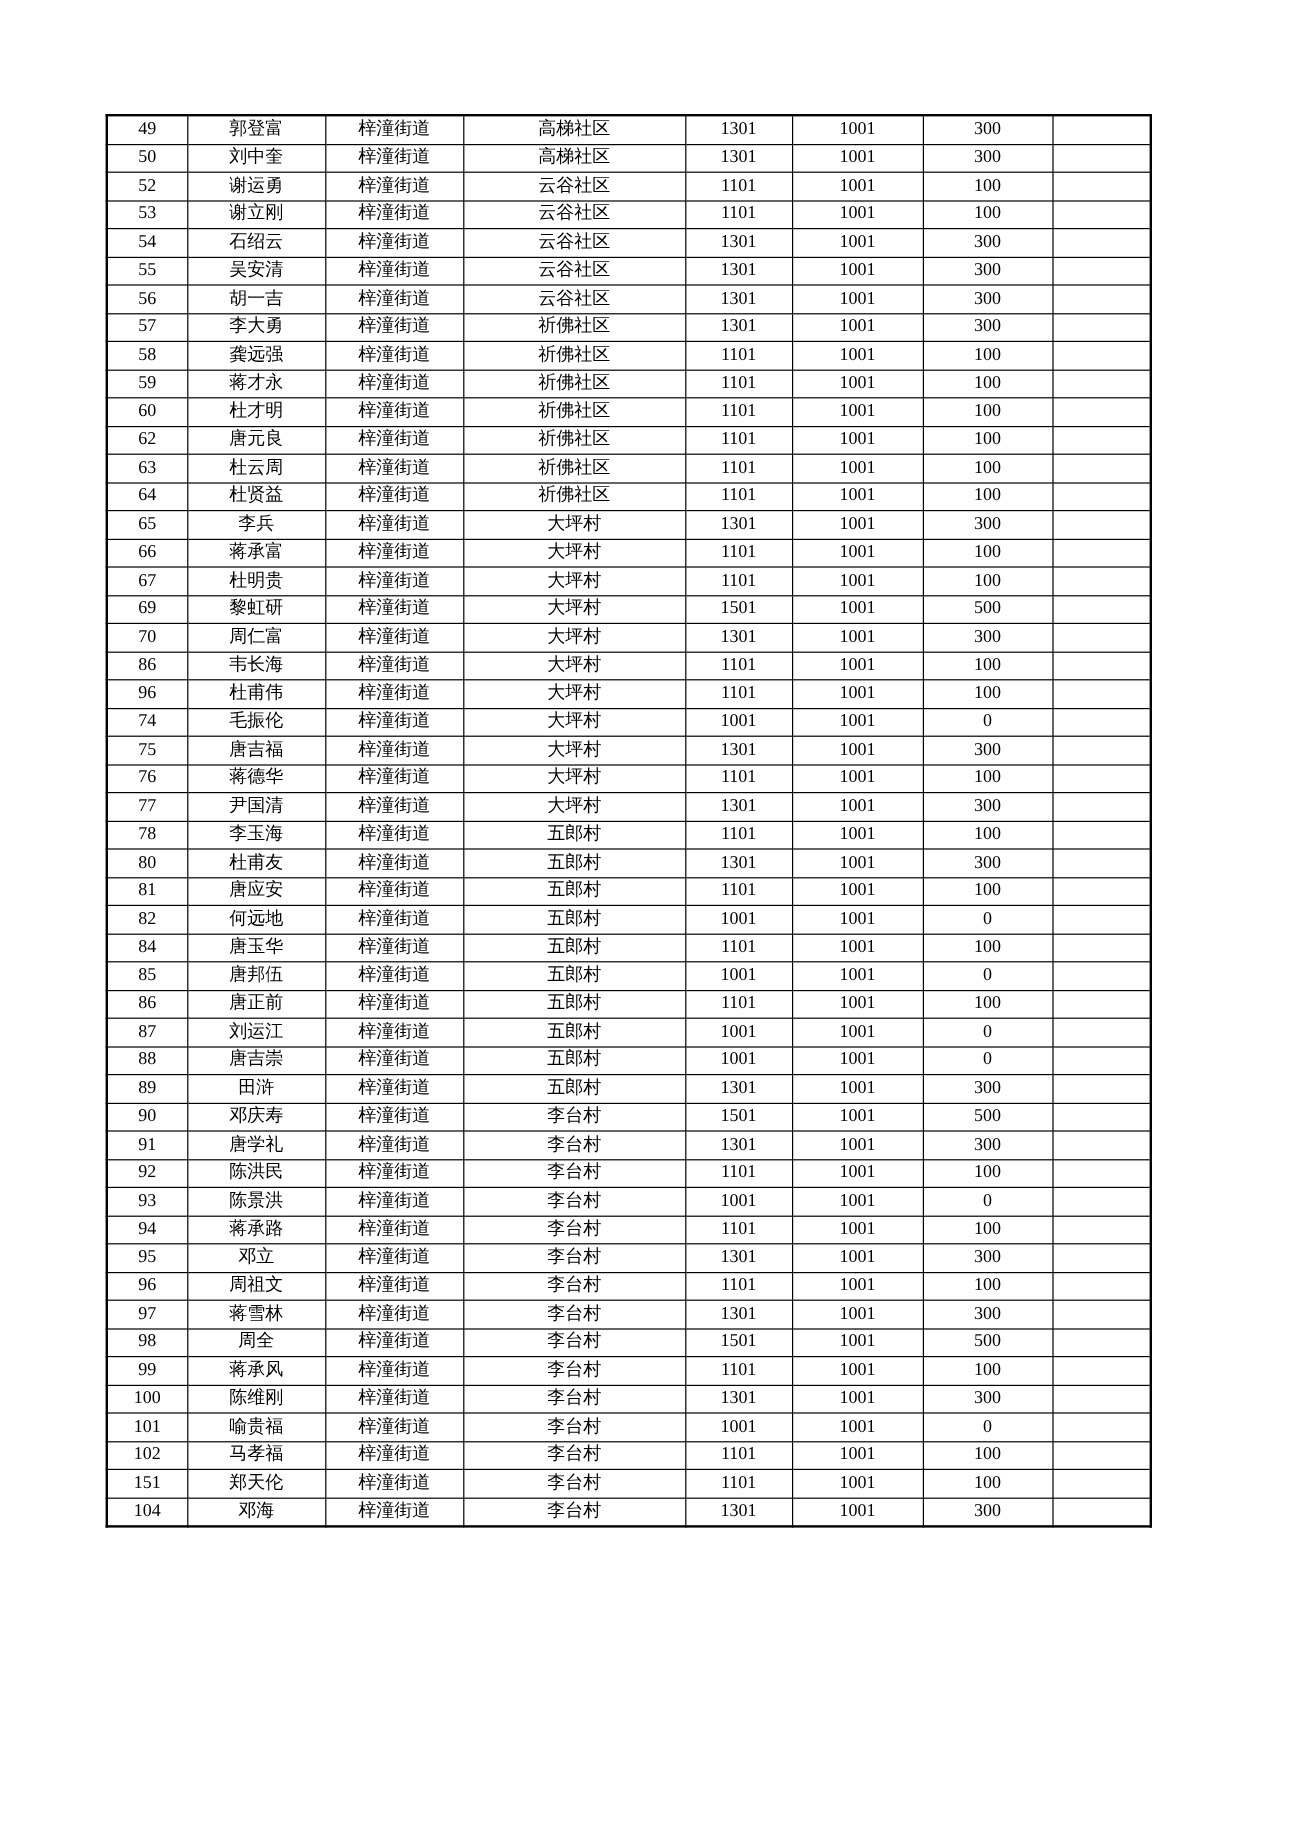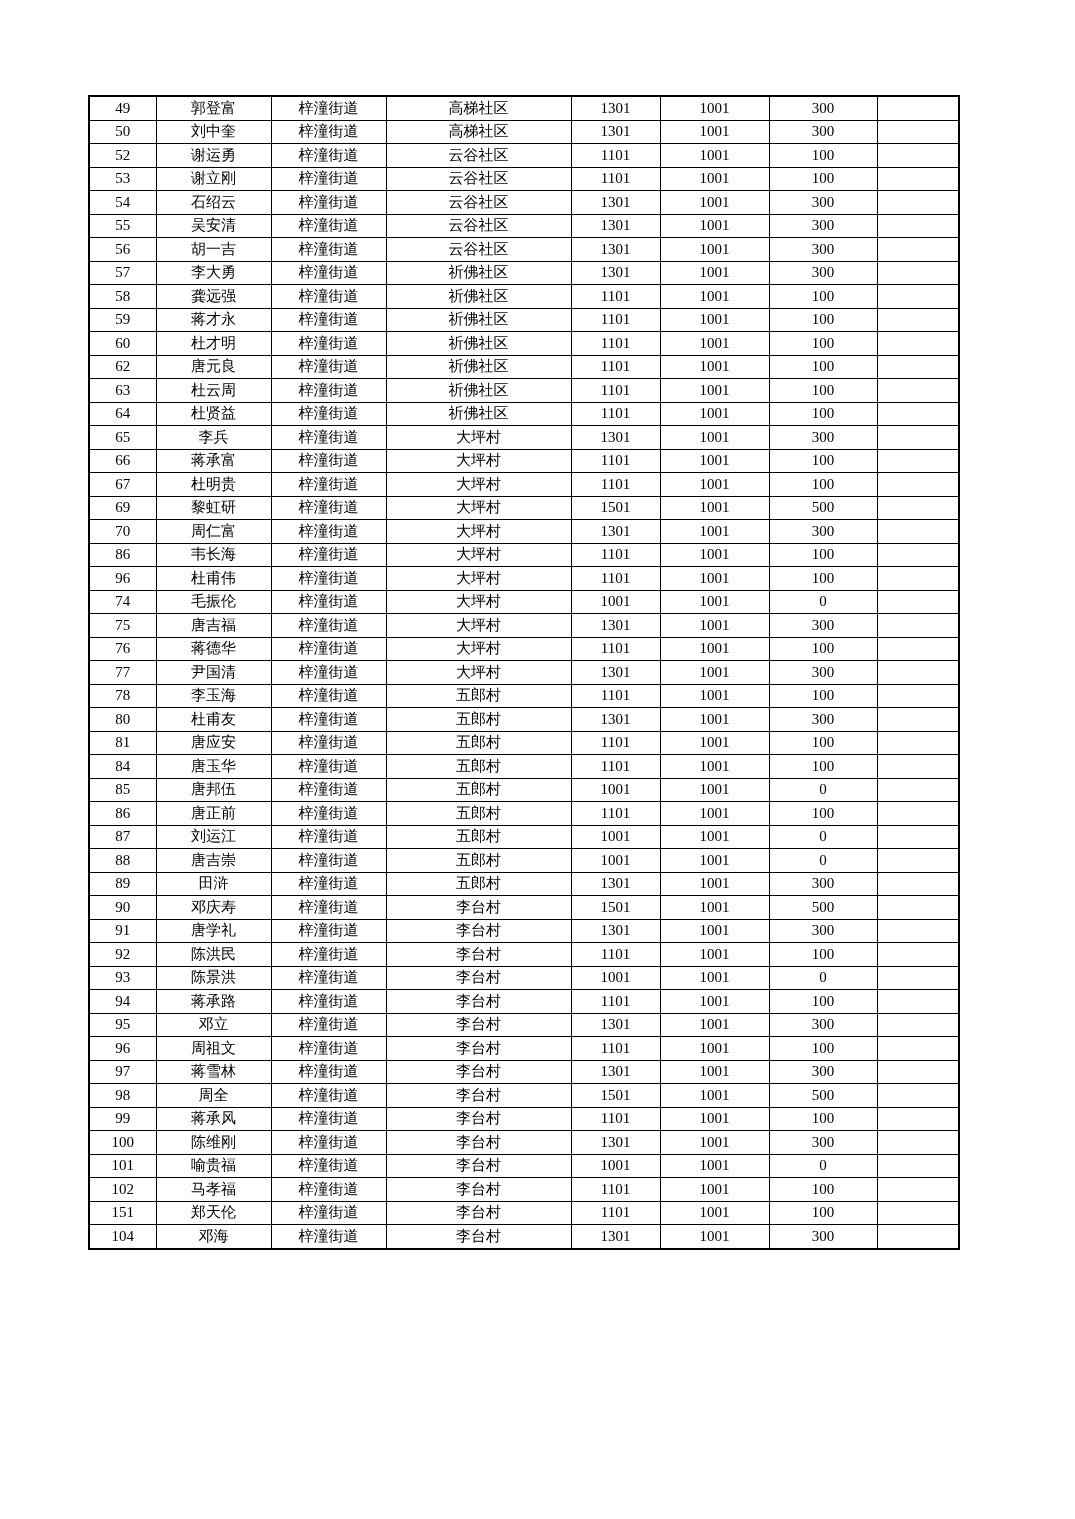--- a/index.html
+++ b/index.html
@@ -327,20 +327,30 @@
           <td>81</td>
           <td>唐应安</td>
           <td>梓潼街道</td>
           <td>五郎村</td>
           <td>1101</td>
           <td>1001</td>
           <td>100</td>
           <td></td>
         </tr>
         <tr>
+          <td>82</td>
+          <td>何远地</td>
+          <td>梓潼街道</td>
+          <td>五郎村</td>
+          <td>1001</td>
+          <td>1001</td>
+          <td>0</td>
+          <td></td>
+        </tr>
+        <tr>
           <td>84</td>
           <td>唐玉华</td>
           <td>梓潼街道</td>
           <td>五郎村</td>
           <td>1101</td>
           <td>1001</td>
           <td>100</td>
           <td></td>
         </tr>
         <tr>

